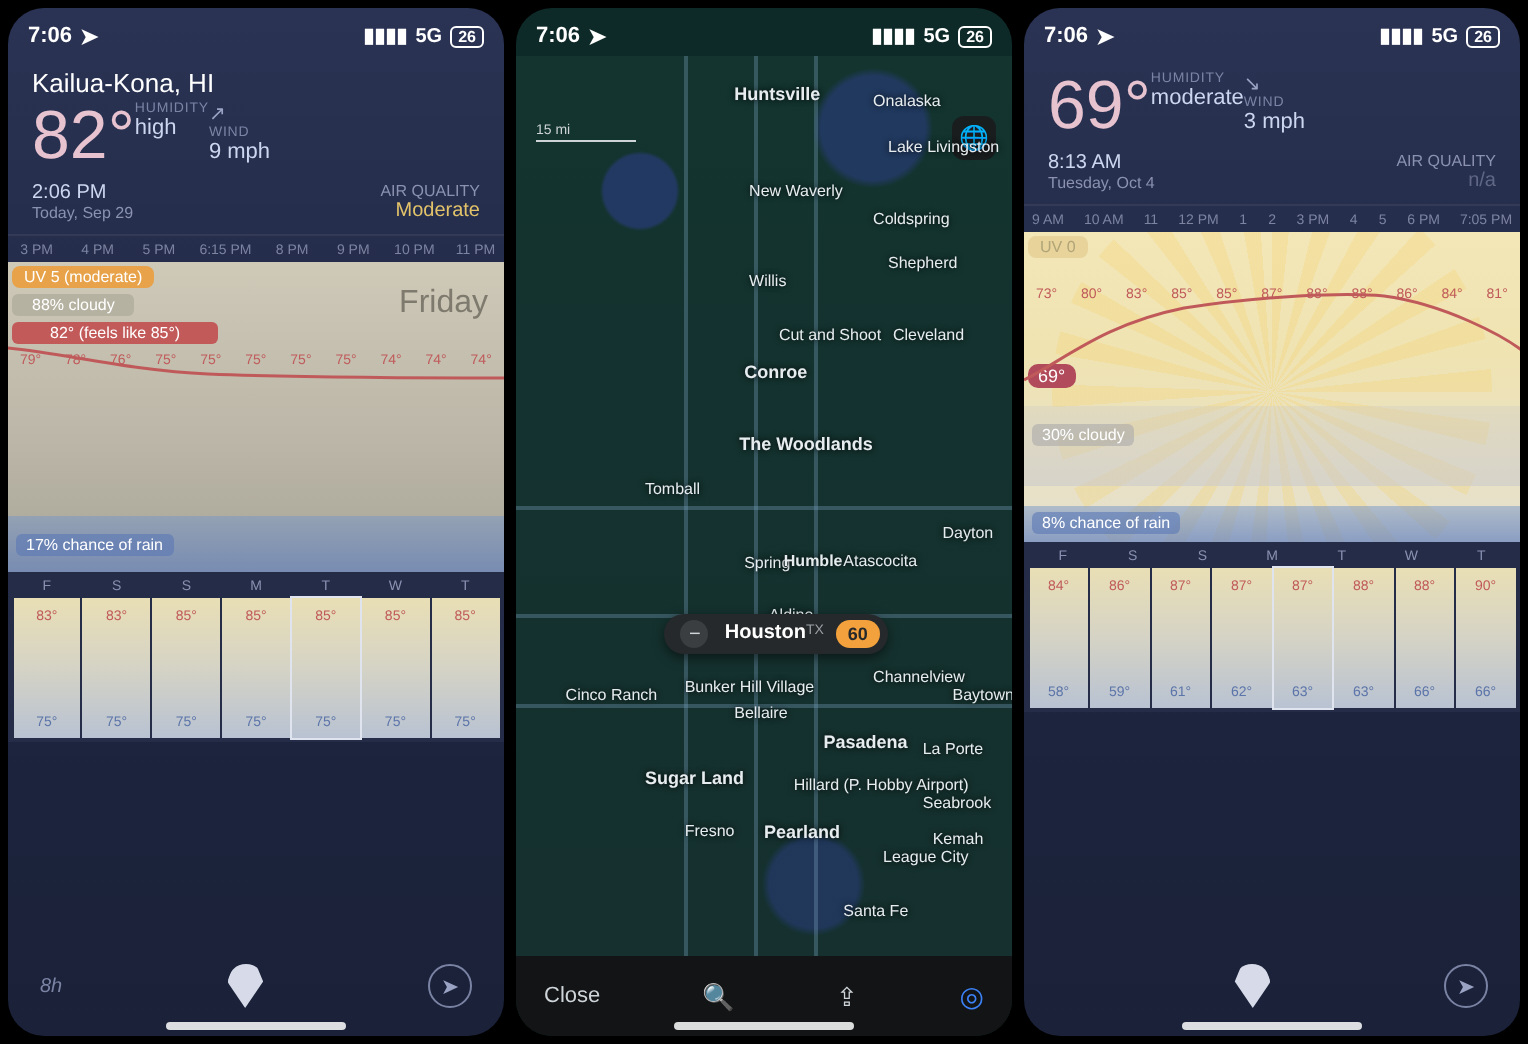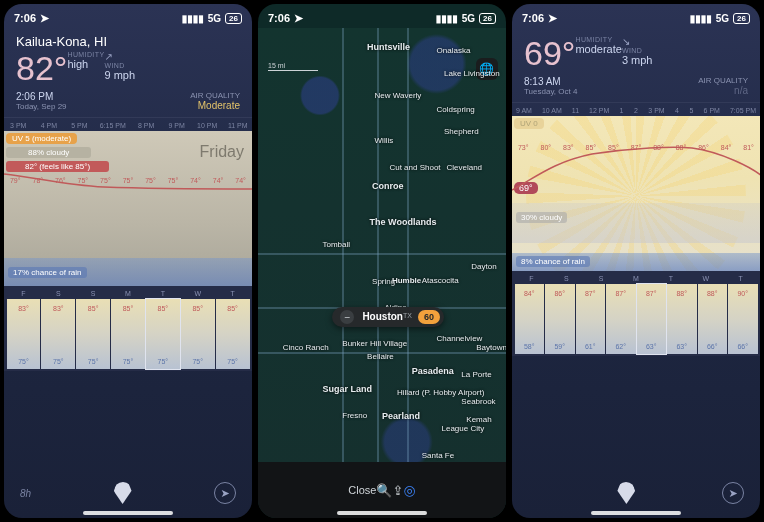--- a/index.html
+++ b/index.html
@@ -75,21 +75,21 @@
     font-size: 8px; padding: 1px 6px; border-radius: 4px;
   }
   .uv-badge.faded { background: #e8d39a; color: #b0a478; }
   .day-label {
     position: absolute; top: 12px; right: 8px;
     color: #7e7a6e; font-size: 16px; font-weight: 400;
   }
   .cloud-label {
     position: absolute; top: 16px; left: 2px;
     background: #b6b2a2; color: #fff;
-    font-size: 8px; padding: 1px 22px; border-radius: 3px;
+    font-size: 8px; padding: 1px 10px; border-radius: 3px;
   }
   .feels-badge {
     position: absolute; top: 30px; left: 2px;
     background: #c25a5a; color: #fff;
     font-size: 8px; padding: 1px 19px; border-radius: 3px;
   }
   .now-temp-pill {
     position: absolute;
     background: #b14a5a; color: #fff;
     font-size: 9px; padding: 1px 5px; border-radius: 5px;
@@ -213,23 +213,23 @@
     background:#f3a13c; color:#26292b; font-weight:700;
     padding:2px 6px; border-radius:10px; font-size:9px;
   }
   .sel-close {
     width:14px; height:14px; border-radius:50%;
     background:#3a3e41; color:#cfd4d8;
     display:flex; align-items:center; justify-content:center;
     font-size:10px; margin-right:2px;
   }
   .map-bottom {
-    position:absolute; left:0; right:0; bottom:0; height:56px;
+    position:absolute; left:0; right:0; bottom:0; height:40px;
     background:#121416;
-    display:flex; align-items:center; justify-content:center;
+    display:flex; align-items:center; justify-content:space-between;
     padding: 0 14px;
     color:#cfd4d8;
   }
   .mb-btn { font-size:11px; }
   .mb-icon { font-size:13px; }
   .mb-locate { color:#3c82f6; font-size:14px; }
   
   .tl-row { position:absolute; left:0; right:0; display:flex; justify-content:space-around; }
   .tl-row span { font-size:7px; color:#c05a5a; }
 </style>

